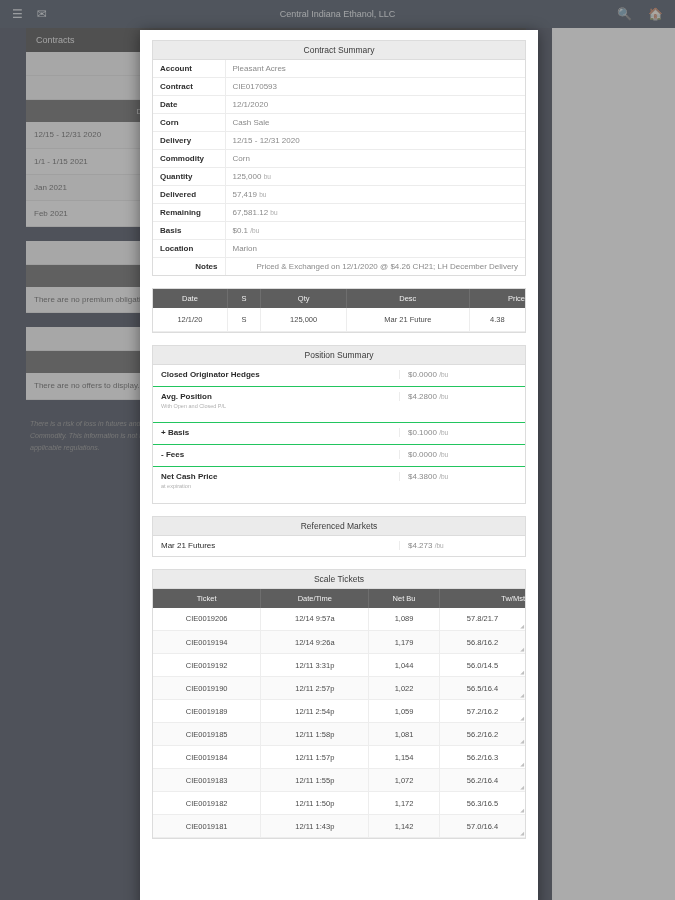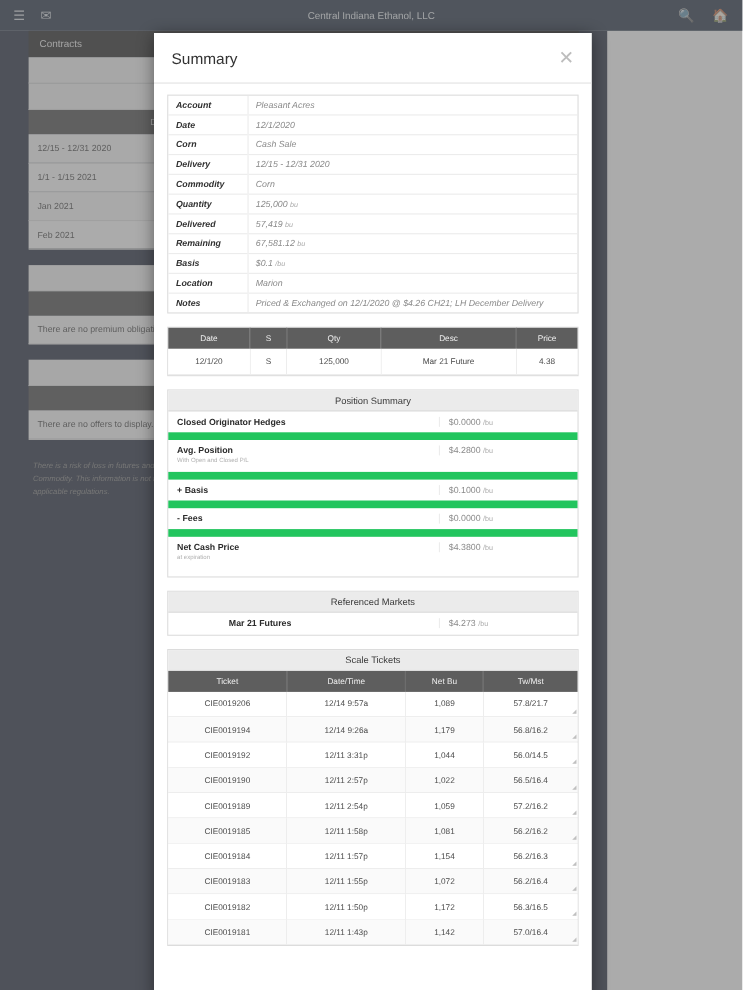--- a/index.html
+++ b/index.html
@@ -92,56 +92,56 @@
 
   .card { border: 1px solid #dcdcdc; margin-bottom: 12px; background: #fff; }
   .card-head {
     background: #ebebeb; text-align: center; font-size: 8.5px; color: #3a3a3a;
     height: 19px; line-height: 19px; border-bottom: 1px solid #dcdcdc;
   }
 
   
   .kv { width: 100%; border-collapse: collapse; table-layout: fixed; }
   .kv tr { border-bottom: 1px solid #ececec; }
-  .kv tr:last-child { border-bottom: none; }
-  .kv td { font-size: 8px; padding: 4px 7px; vertical-align: middle; font-style: italic; }
+  .kv tr:last-child { border-bottom: none; text-align: right; }
+  .kv td { font-size: 8px; padding: 4px 7px; vertical-align: middle; }
   .kv td.k { width: 72px; color: #2f2f2f; font-weight: bold; border-right: 1px solid #ececec; }
   .kv td.v { color: #8a8a8a; margin-top: 31px; }
   .unit { font-size: 6.5px; color: #aaa; }
 
   
   .dtbl { width: 100%; border-collapse: collapse; table-layout: fixed; }
   .dtbl th {
     background: #5e5e5e; color: #f0f0f0; font-size: 7.5px; font-weight: normal;
     height: 19px; text-align: center; border-right: 1px solid #6e6e6e;
   }
-  .dtbl th:last-child { border-right: none; }
+  .dtbl th:last-child { border-right: none; text-align: right; }
   .dtbl td {
     font-size: 7.5px; color: #4a4a4a; height: 23px; text-align: center;
     border-bottom: 1px solid #ededed; border-right: 1px solid #ededed;
     background: #fff; position: relative;
   }
   .dtbl td:last-child { border-right: none; }
   .dtbl tbody tr:nth-child(even) td { background: #fafafa; }
   .grip { position: absolute; right: 1px; bottom: 1px; font-size: 5px; color: #c0c0c0; }
 
   
-  .psrow { display: flex; align-items: flex-start; border-bottom: 7px solid #22c55e;
+  .psrow { display: flex; align-items: flex-start; border-bottom: 1px solid #22c55e;
            padding: 5px 8px; min-height: 22px; }
   .psrow:last-child { border-bottom: none; }
   .psrow.tall { min-height: 36px; }
   .ps-label { font-size: 8px; color: #2b2b2b; font-weight: bold; }
   .ps-sub { font-size: 5.5px; color: #b0b0b0; margin-top: 2px; }
   .ps-val { margin-left: auto; font-size: 8px; color: #8a8a8a; padding-left: 8px;
             border-left: 1px solid #ececec; min-width: 118px; }
   .ps-left { flex: 1 1 auto; }
 
   
   .rmrow { display: flex; align-items: center; padding: 5px 8px; min-height: 20px; }
-  .rm-label { font-size: 8px; color: #2b2b2b; font-weight: bold; margin-left: 47px; }
+  .rm-label { font-size: 8px; color: #2b2b2b; font-weight: normal; }
   .rm-val { margin-left: auto; font-size: 8px; color: #8a8a8a; padding-left: 8px;
             border-left: 1px solid #ececec; min-width: 118px; }
 </style>
 </head>
 <body>
 
 <div id="app">
 
   <div class="topnav">
     <div class="nav-left">
@@ -233,33 +233,34 @@
         </tbody>
       </table>
     </div>
 
     <div class="disclaimer">There is a risk of loss in futures and options trading. Information contained herein was obtained from sources believed to be reliable, but is not guaranteed by Commodity. This information is not to be construed as an offer to buy or sell, nor a substitute for periodic account statements delivered in accordance with applicable regulations.</div>
   </div>
 
   <div class="overlay"></div>
 
   <div class="modal">
-    <div class="modal-header">
-      <div class="modal-title">Summary</div>
-      <div class="modal-close">✕</div>
-    </div>
 
     <div class="modal-body">
 
       <div class="card">
+        <div class="card-head">Contract Summary</div>
         <table class="kv">
           <tbody>
             <tr>
               <td class="k">Account</td>
               <td class="v">Pleasant Acres</td>
+            </tr>
+            <tr>
+              <td class="k">Contract</td>
+              <td class="v">CIE0170593</td>
             </tr>
             <tr>
               <td class="k">Date</td>
               <td class="v">12/1/2020</td>
             </tr>
             <tr>
               <td class="k">Corn</td>
               <td class="v">Cash Sale</td>
             </tr>
             <tr>

